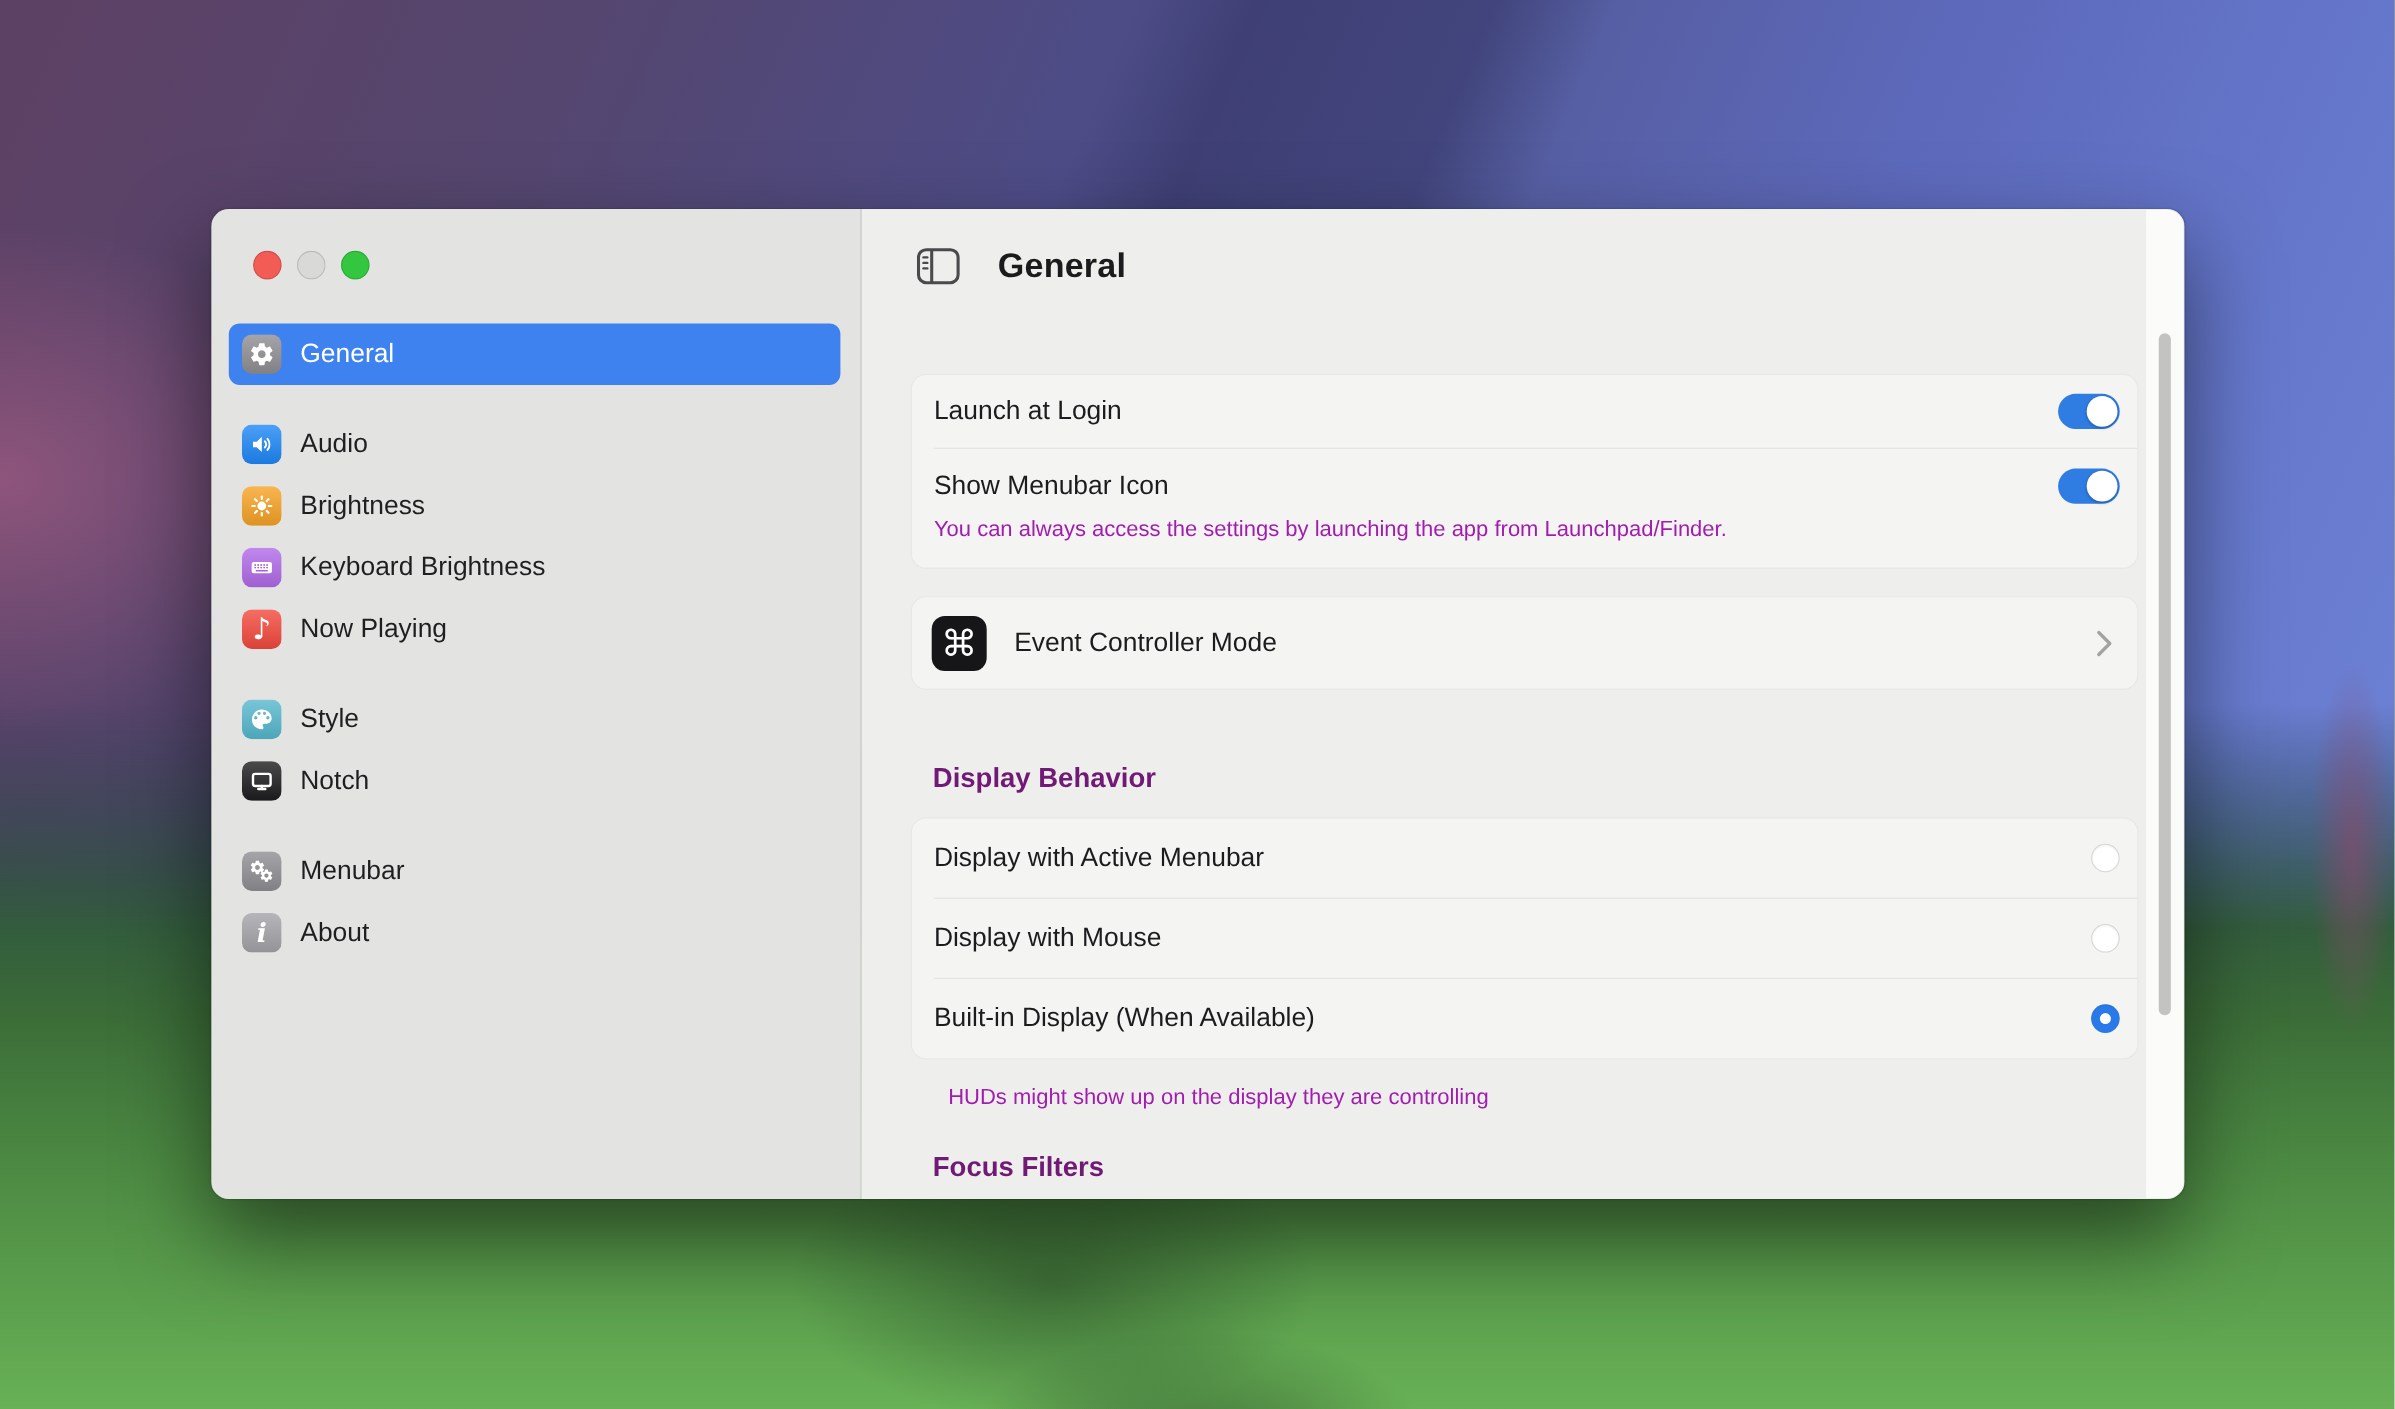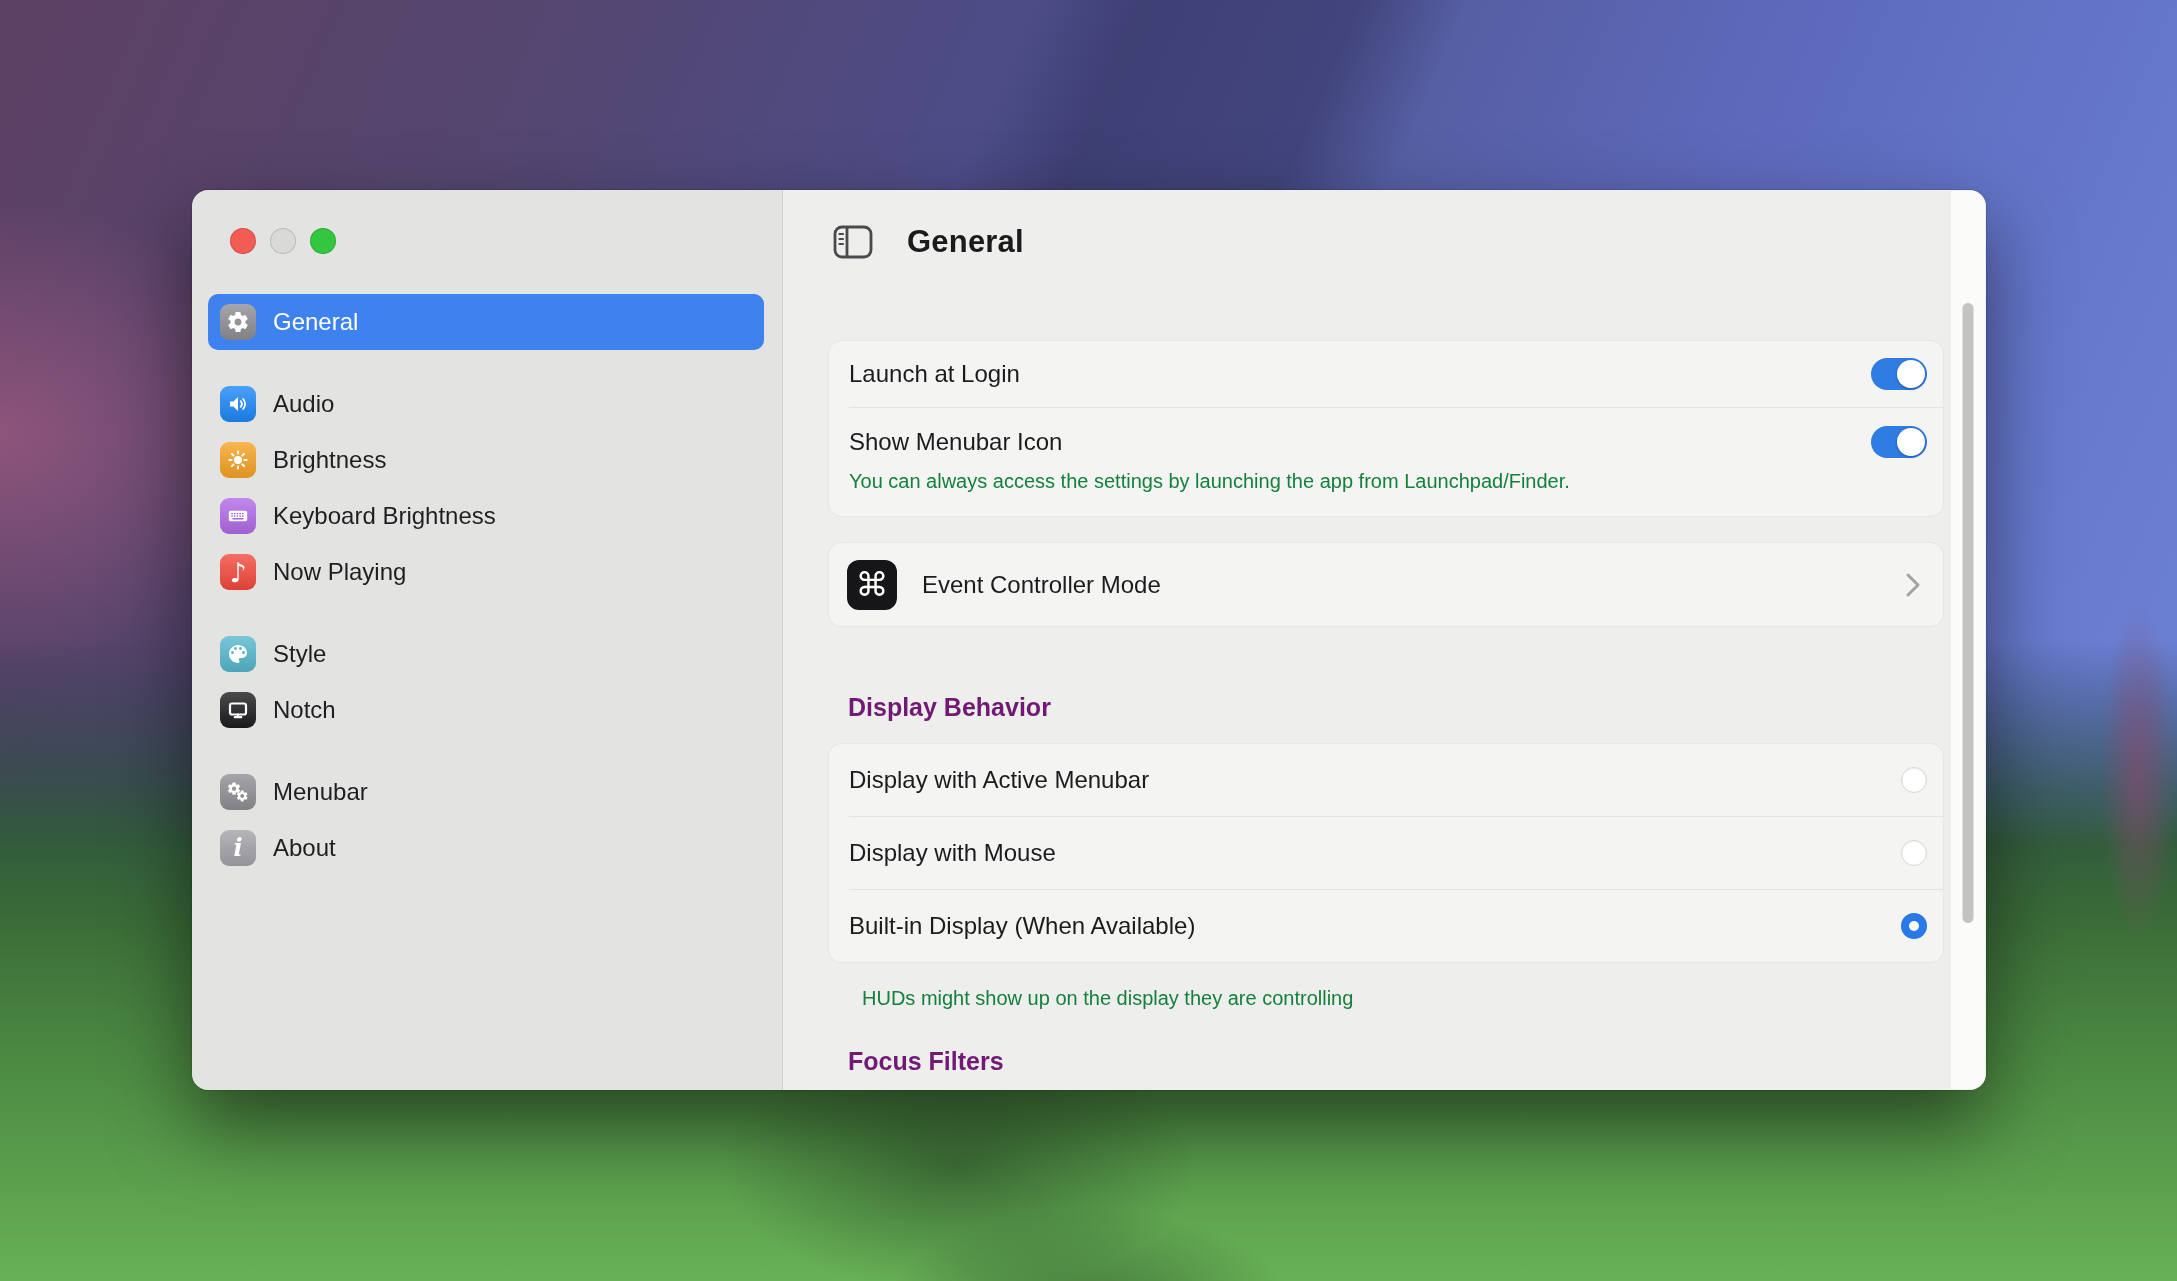--- a/index.html
+++ b/index.html
@@ -51,21 +51,21 @@
   .sidebar-toggle { display:inline-flex; }
   .page-title { font-size:31px; font-weight:700; color:#1b1b1d; letter-spacing:.2px; }
 
   .scrollview { position:absolute; top:150px; left:45px; width:1116px; }
   .card { background:#f4f4f2; border:1px solid rgba(0,0,0,.05); border-radius:14px; overflow:hidden; }
   .row { display:flex; align-items:center; justify-content:space-between; padding:0 16px 0 20px; height:66px;
     font-size:24px; color:#1c1c1e; }
   .row-label { font-size:24px; color:#1c1c1e; }
   .row.tall { display:block; height:auto; padding:18px 16px 22px 20px; }
   .row-top { display:flex; align-items:center; justify-content:space-between; }
-  .caption { font-size:20px; color:#15803d; line-height:26px; }
+  .caption { font-size:20px; color:#a21caf; line-height:26px; }
   .row.tall .caption { margin-top:10px; }
   .divider { height:1px; background:#e3e3e1; margin-left:20px; }
 
   .toggle { width:56px; height:32px; border-radius:16px; position:relative; display:inline-block; flex-shrink:0; }
   .knob { position:absolute; top:2px; right:2px; width:28px; height:28px; border-radius:50%; background:#fff;
     box-shadow:0 1px 3px rgba(0,0,0,.3); }
 
   .card.ecm { margin-top:25px; height:85px; display:flex; align-items:center; padding:0 22px 0 18px; gap:25px; }
   .cmd-box { width:50px; height:50px; border-radius:12px; background:#161618; color:#fff;
     display:flex; align-items:center; justify-content:center; font-size:33px;

